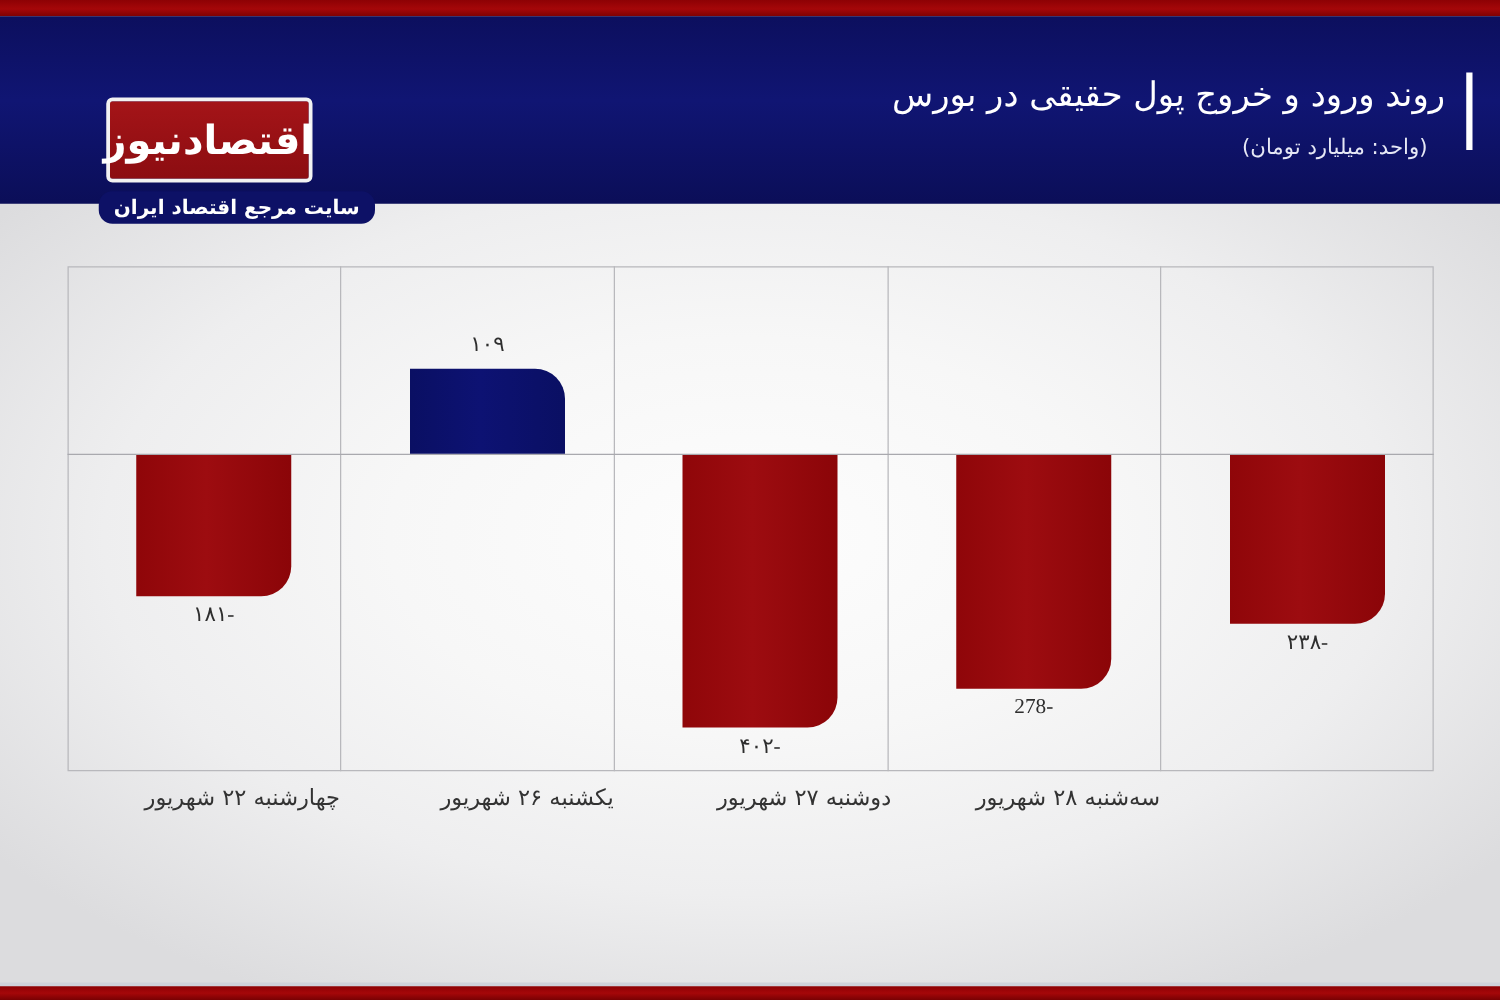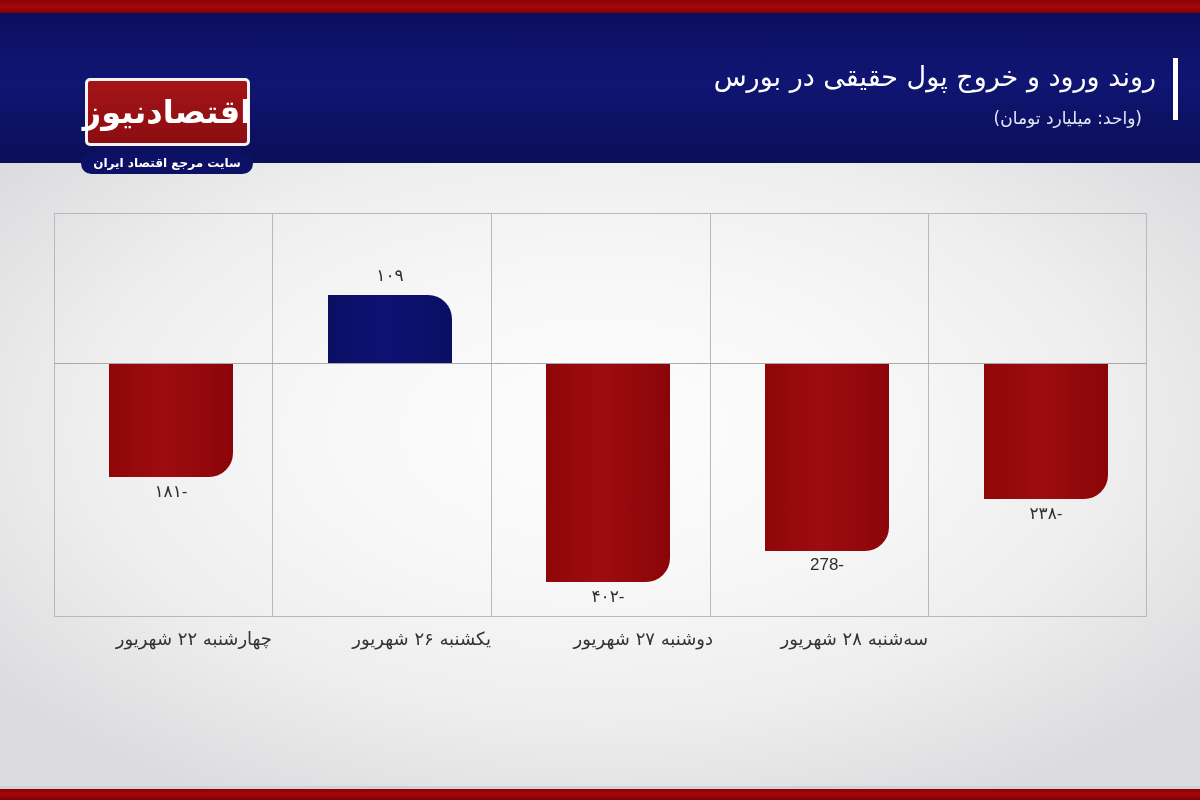--- a/index.html
+++ b/index.html
@@ -124,21 +124,21 @@
     white-space: nowrap;
   }
   .logo-tagline {
     margin-top: 7px;
     display: inline-block;
     padding: 3px 12px 4px 12px;
     background: #0d1166;
     border-radius: 11px;
     font-family: "DejaVu Sans", sans-serif;
     font-weight: bold;
-    font-size: 12px;
+    font-size: 16px;
     color: #ffffff;
     direction: rtl;
     white-space: nowrap;
   }
 
   
   .chart-area {
     position: absolute;
     left: 54px;
     top: 213px;
@@ -177,21 +177,21 @@
   .bar-pos {
     background: linear-gradient(to right, #0a0f63 0%, #0d1273 45%, #0a0f63 100%);
     border-radius: 0 24px 0 0;
   }
   .bar-neg {
     background: linear-gradient(to right, #8f0609 0%, #9d0c10 45%, #8b0508 100%);
     border-radius: 0 0 24px 0;
   }
   .bar-label {
     position: absolute;
-    font-family: Liberation Sans, sans-serif;
+    font-family: Liberation Serif, serif;
     font-size: 17px;
     color: #2e2e2e;
     white-space: nowrap;
     text-align: center;
     direction: rtl;
   }
 
   .xaxis-layer {
     position: absolute;
     left: 54px;

